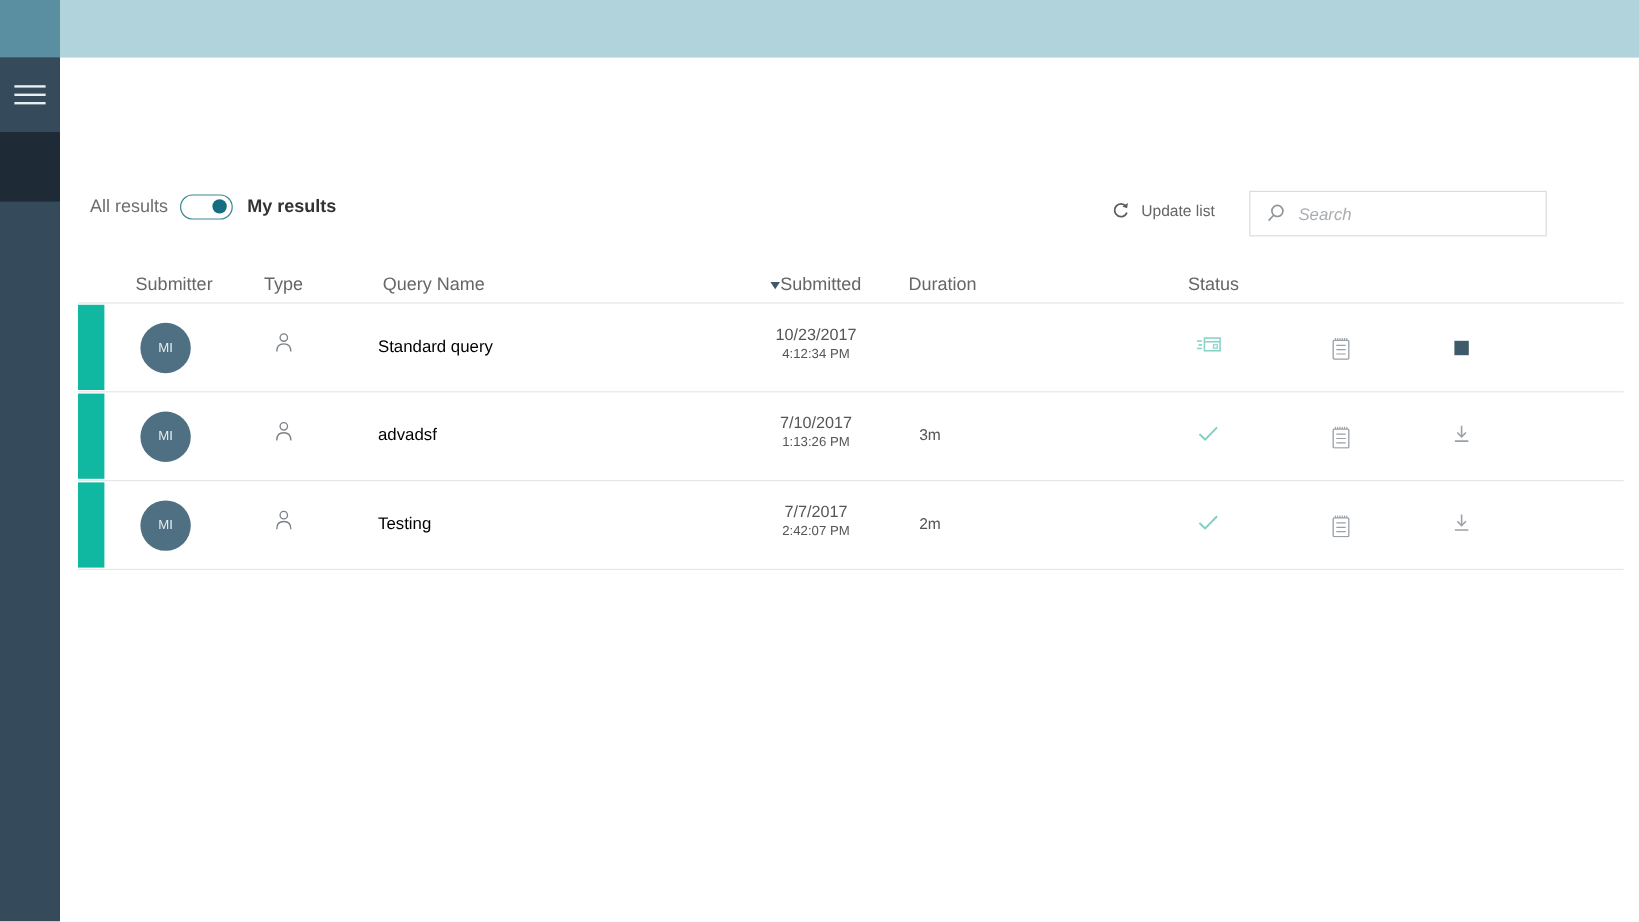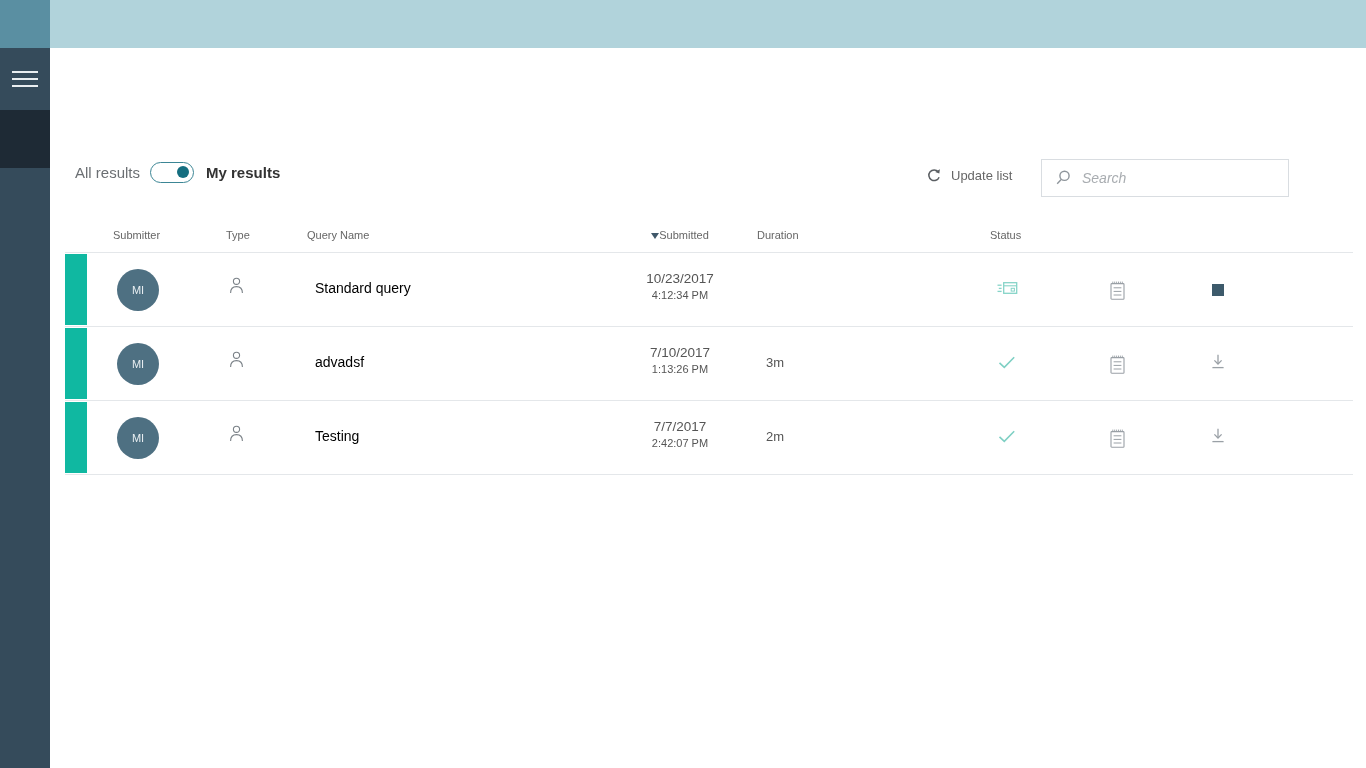--- a/index.html
+++ b/index.html
@@ -31,25 +31,25 @@
   .update-list span { color:#666; font-size:13px; }
 
   .searchbox { position:absolute; left:1041px; top:159px; width:248px; height:38px;
     border:1px solid #d9dde1; background:#fff; display:flex; align-items:center; padding:0 12px; }
   .searchbox input { border:none; outline:none; flex:1; margin-left:10px; font-size:14px;
     font-family:"Liberation Sans", sans-serif; color:#444; }
   .searchbox input::placeholder { color:#a9adb1; font-style:italic; }
 
   
   .qtable { position:absolute; left:65px; top:225px; width:1288px; }
-  .thead { position:relative; height:28px; border-bottom:1px solid #e4e7ea; font-size:11px; color:#666; }
+  .thead { position:relative; height:28px; border-bottom:1px solid #e4e7ea; font-size:15px; color:#666; }
   .th { position:absolute; top:4px; white-space:nowrap; cursor:pointer; }
   .th-submitter { left:48px; }
-  .th-type { left:161px; }
-  .th-qname { left:242px;text-align:center; }
+  .th-type { left:155px; }
+  .th-qname { left:254px;text-align:center; }
   .th-submitted { left:540px; width:150px; text-align:center; display:flex; align-items:center; justify-content:center; }
   .th-duration { left:692px; }
   .th-status { left:925px; }
   .sort-caret { width:0; height:0; border-left:4.5px solid transparent; border-right:4.5px solid transparent;
     border-top:6px solid #40586a; display:inline-block; margin-top:1px; }
 
   .trow { position:relative; height:74px; border-bottom:1px solid #e4e7ea; }
   .accent { position:absolute; left:0; top:1px; bottom:1px; width:22px; background:#10b8a1; }
   .avatar { position:absolute; left:52px; top:16px; width:42px; height:42px; border-radius:50%;
     background:#4e7082; color:#e8eef1; font-size:11px; display:flex; align-items:center; justify-content:center; }

